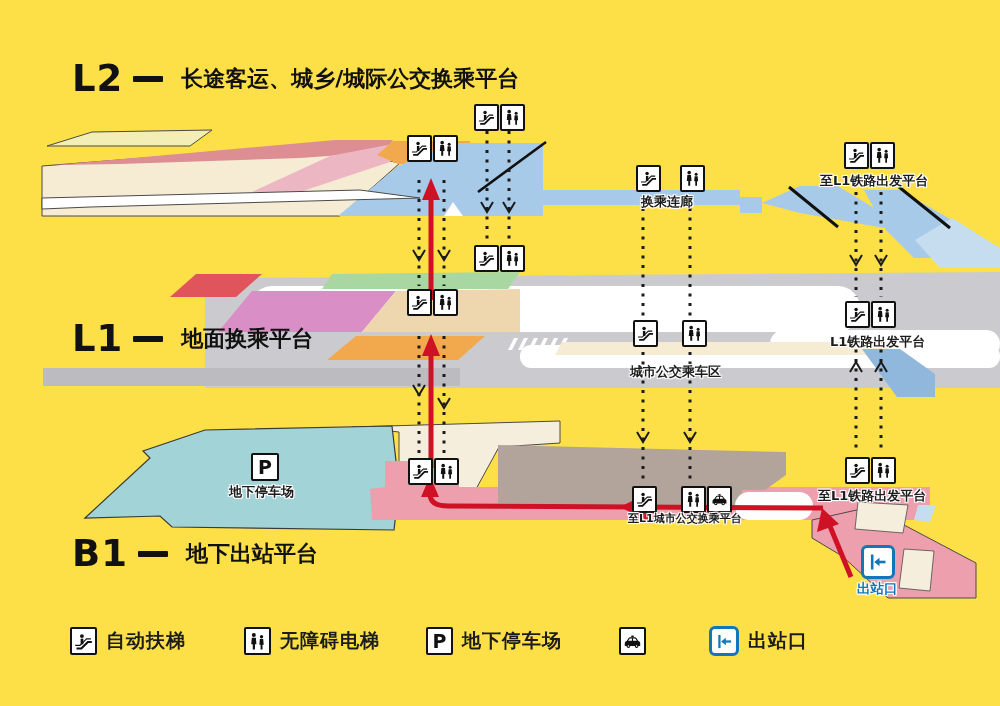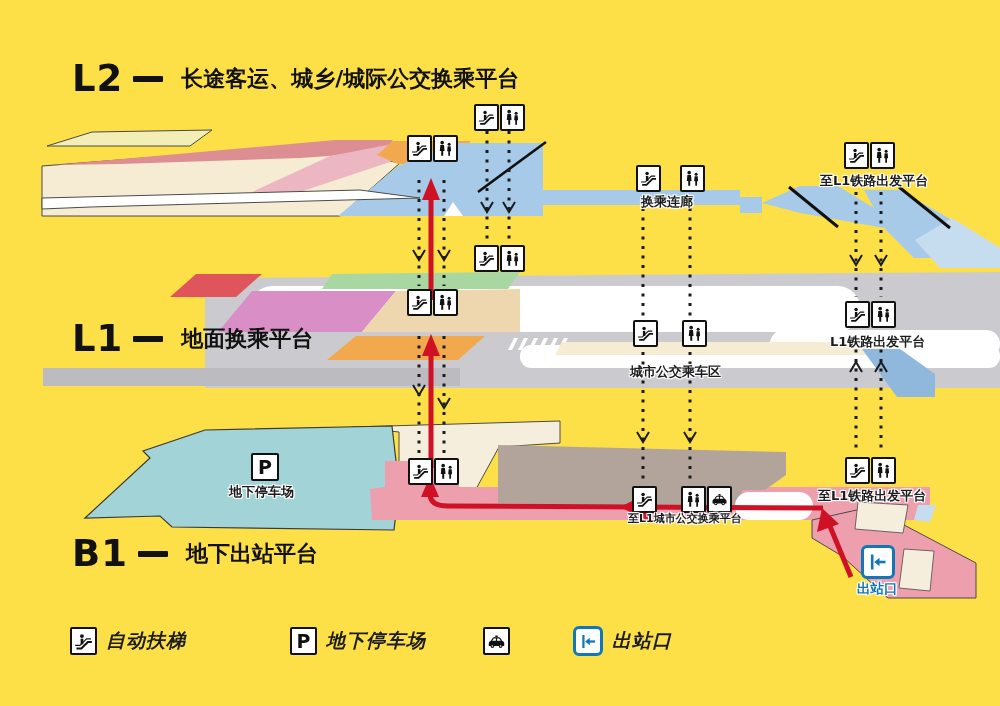--- a/index.html
+++ b/index.html
@@ -14,21 +14,21 @@
   .level-dash{width:30px;height:6px;background:#111;border-radius:1px;}
   .level-name{font-size:22px;font-weight:900;line-height:1;margin-left:8px;}
   .ibox{position:absolute;width:25px;height:27px;background:#fff;border:2px solid #111;
         border-radius:2px;box-sizing:border-box;display:flex;align-items:center;justify-content:center;}
   .ibox svg{display:block;}
   .pbox{font-weight:900;font-size:19px;color:#111;font-family:"DejaVu Sans","Liberation Sans",sans-serif;}
   .exitbox{position:absolute;width:34px;height:34px;background:#fff;border:3px solid #1277b9;
         border-radius:6px;box-sizing:border-box;display:flex;align-items:center;justify-content:center;}
   #legend{position:absolute;left:70px;top:626px;display:flex;align-items:center;}
   .leg-item{display:flex;align-items:center;gap:9px;}
-  .leg-label{font-size:19px;font-weight:900;color:#1c1c1c;letter-spacing:1px;font-style:italic;}
+  .leg-label{font-size:19px;font-weight:900;color:#1c1c1c;letter-spacing:1px;}
   .leg-box{position:static;width:27px;height:28px;}
   .leg-exit{width:30px;height:30px;position:static;}
   .sp1{width:58px;} .sp2{width:46px;} .sp3{width:57px;} .sp4{width:63px;}
 </style>
 </head>
 <body>
 
 <div id="stage">
 
   <svg class="map" width="1000" height="706" viewBox="0 0 1000 706">
@@ -321,20 +321,28 @@
   <div id="legend">
     <div class="leg-item">
       <div class="ibox leg-box">
           <svg width="21" height="23">
             <use href="#sym-escalator"></use>
           </svg>
         </div>
       <span class="leg-label">自动扶梯</span>
     </div>
     <div class="sp1"></div>
+    <div class="leg-item">
+      <div class="ibox leg-box">
+          <svg width="21" height="23">
+            <use href="#sym-elevator"></use>
+          </svg>
+        </div>
+      <span class="leg-label">无障碍电梯</span>
+    </div>
     <div class="sp2"></div>
     <div class="leg-item">
       <div class="ibox leg-box">
         <span class="pbox">P</span>
       </div>
       <span class="leg-label">地下停车场</span>
     </div>
     <div class="sp3"></div>
     <div class="leg-item">
       <div class="ibox leg-box">

